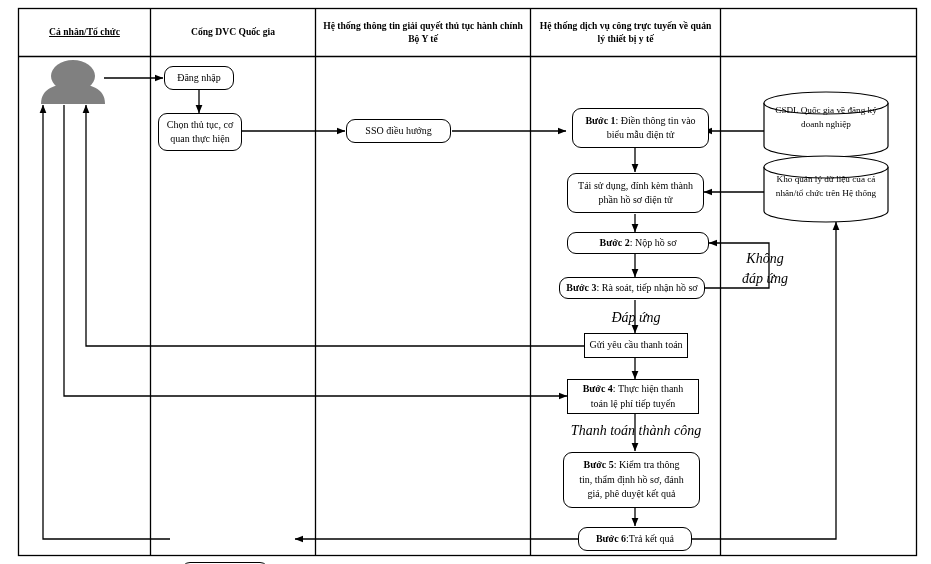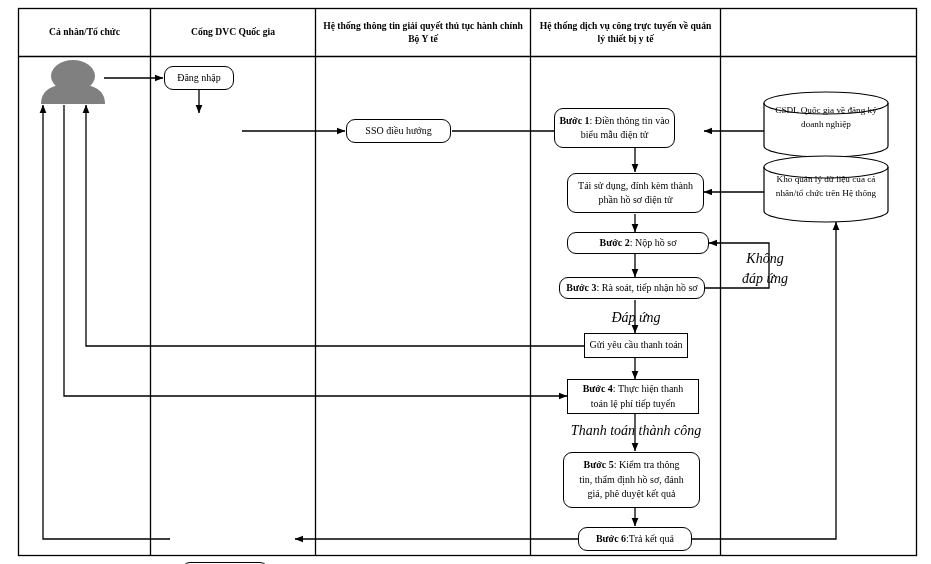--- a/index.html
+++ b/index.html
@@ -152,43 +152,47 @@
       <path d="M764,167 L764,211 A62,11 0 0 0 888,211 L888,167" fill="#fff" stroke="#000" stroke-width="1.2"></path>
       <ellipse cx="826" cy="167" rx="62" ry="11" fill="#fff" stroke="#000" stroke-width="1.2"></ellipse>
     </g>
 
     <g>
       <ellipse cx="73" cy="76" rx="22" ry="16" fill="#808080"></ellipse>
       <path d="M41,104 C41,88 55,84 73,84 C91,84 105,88 105,104 Z" fill="#808080"></path>
     </g>
   </svg>
 
-  <div class="lane-title" style="left:19px; top:9px; width:131px; height:47px;">
+  <div class="lane-title" style="left:19px; top:9px; width:131px; height:47px;text-decoration:underline;">
     <span>Cá nhân/Tổ chức</span>
   </div>
   <div class="lane-title" style="left:151px; top:9px; width:164px; height:47px;">
     <span>Cổng DVC Quốc gia</span>
   </div>
   <div class="lane-title" style="left:316px; top:9px; width:214px; height:47px;">
     <span>Hệ thống thông tin giải quyết thủ tục hành chính Bộ Y tế</span>
   </div>
   <div class="lane-title" style="left:531px; top:9px; width:189px; height:47px;">
     <span>Hệ thống dịch vụ công trực tuyến về quản lý thiết bị y tế</span>
   </div>
 
   <div class="node round" style="left:164px; top:66px; width:70px; height:24px;">
     <span class="txt">Đăng nhập</span>
   </div>
 
+  <div class="node round" style="left:158px; top:113px; width:84px; height:38px;">
+    <span class="txt">Chọn thủ tục, cơ
+quan thực hiện</span>
+  </div>
 
   <div class="node round" style="left:346px; top:119px; width:105px; height:24px;">
     <span class="txt">SSO điều hướng</span>
   </div>
 
-  <div class="node round" style="left:554px; top:108px; width:121px; height:40px;">
+  <div class="node round" style="left:572px; top:108px; width:137px; height:40px;">
     <span class="txt"><b>Bước 1</b><span>: Điền thông tin vào
 biểu mẫu điện tử</span></span>
   </div>
 
   <div class="node round" style="left:567px; top:173px; width:137px; height:40px;">
     <span class="txt">Tái sử dụng, đính kèm thành
 phần hồ sơ điện tử</span>
   </div>
 
   <div class="node round" style="left:567px; top:232px; width:142px; height:22px;">

